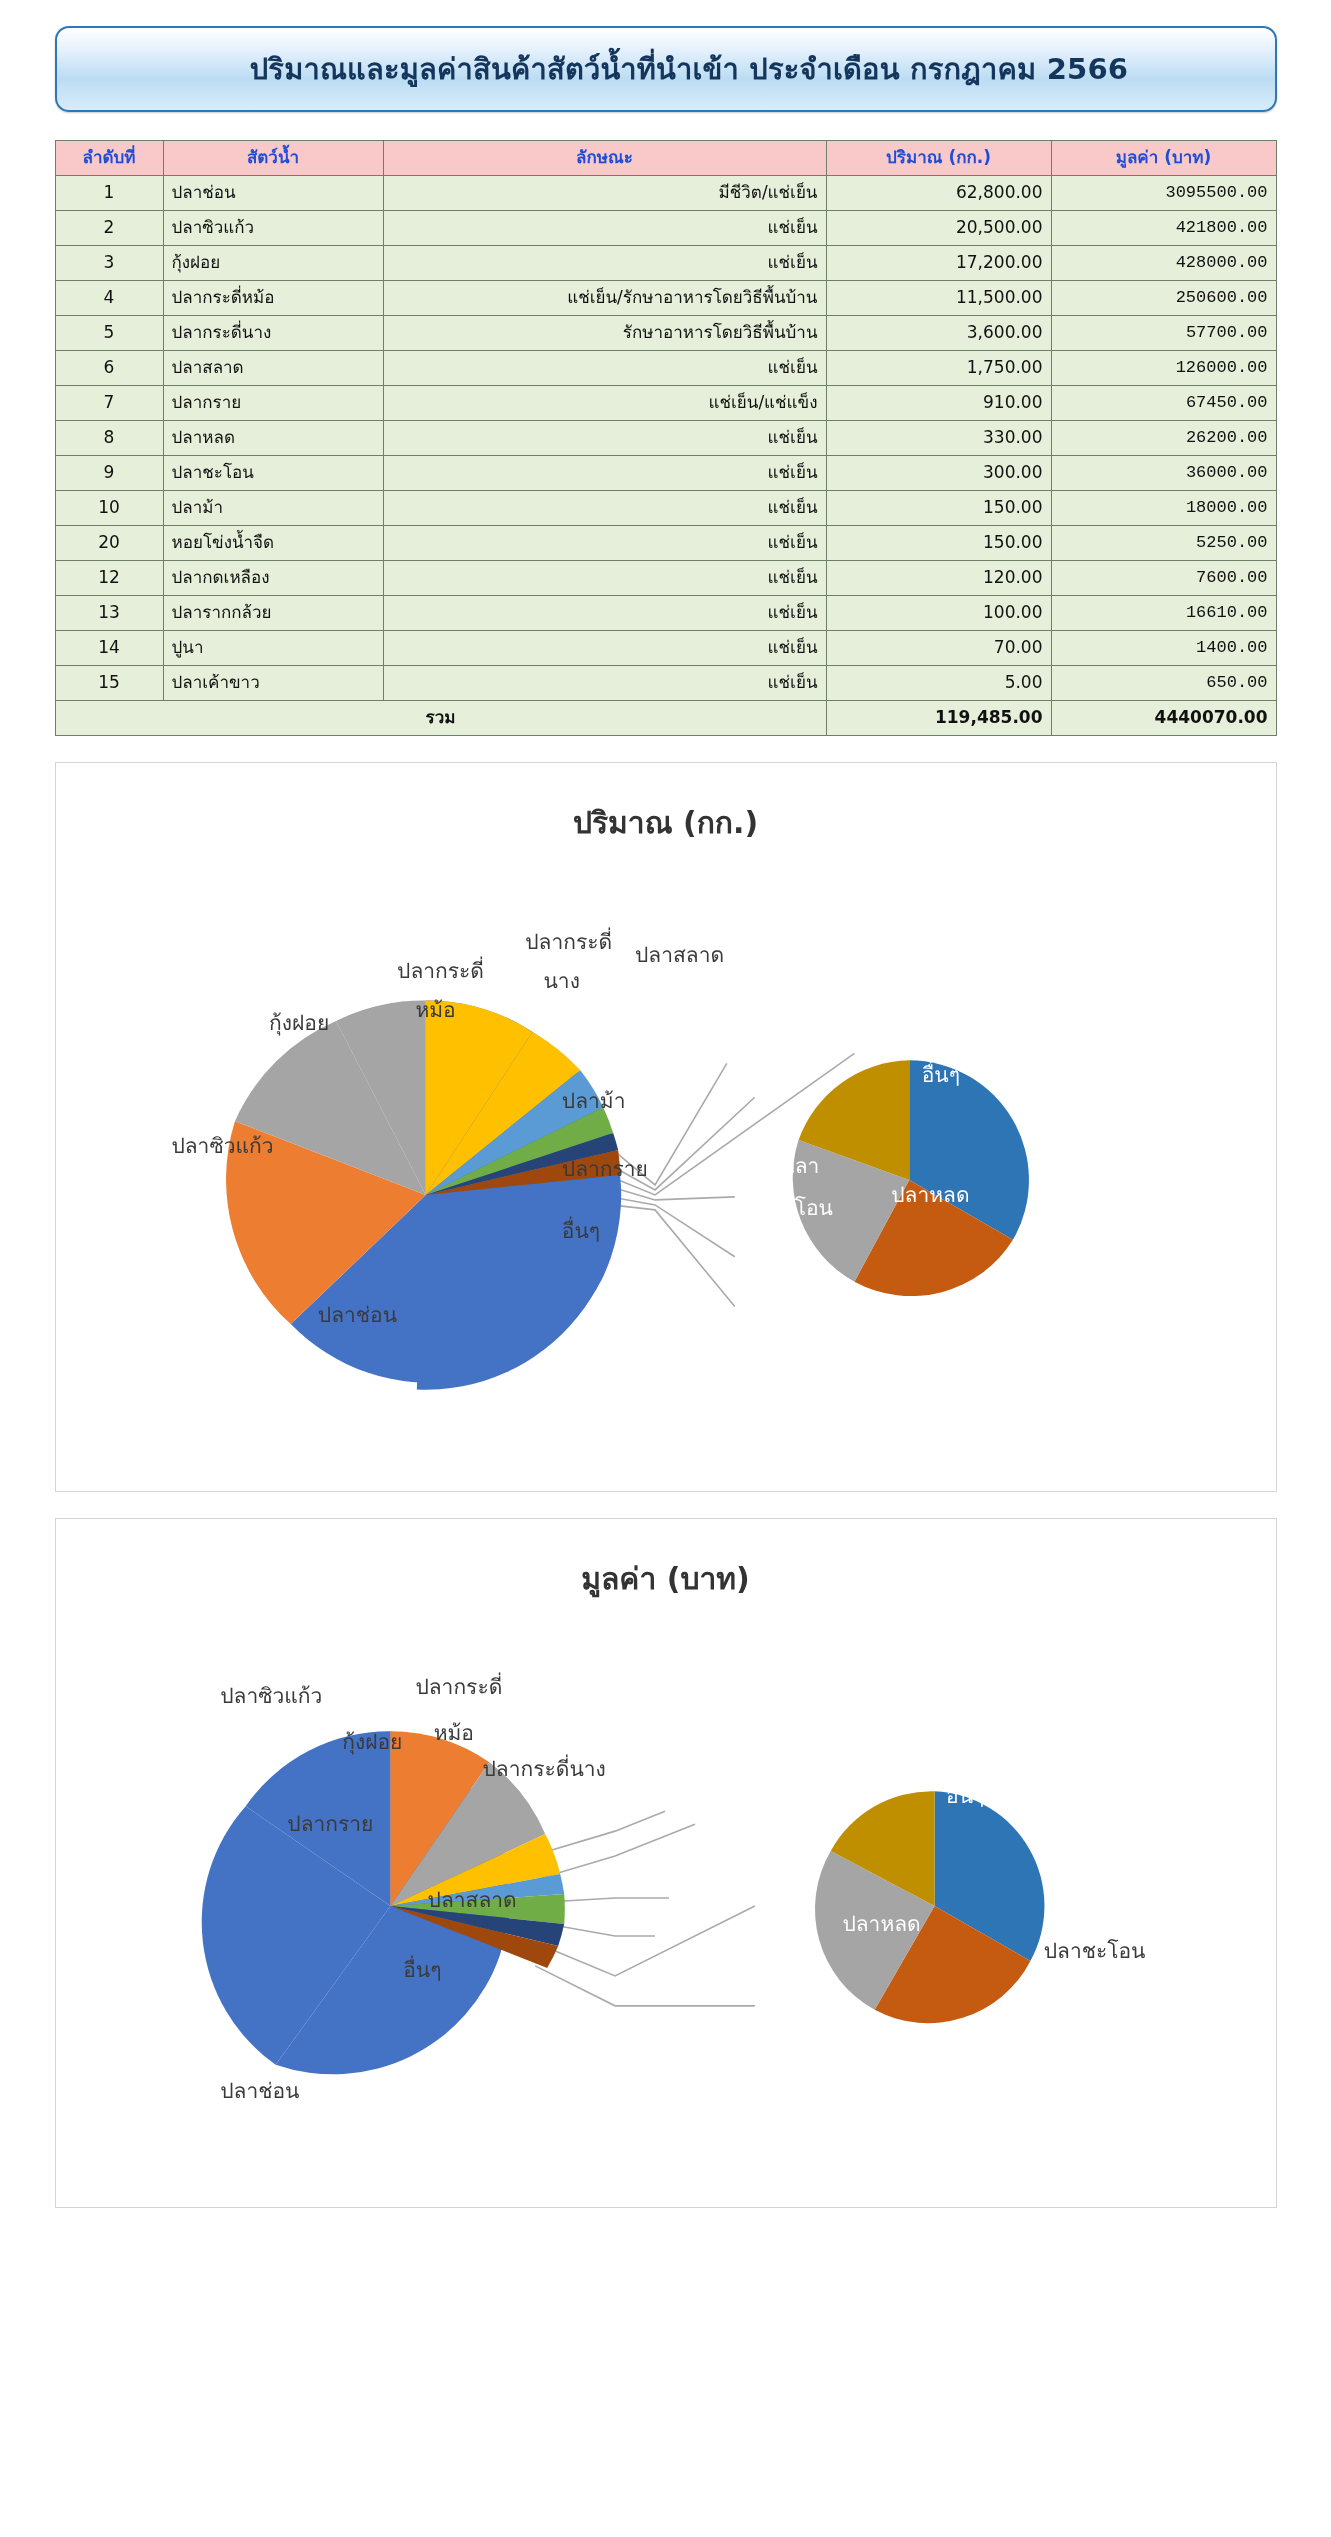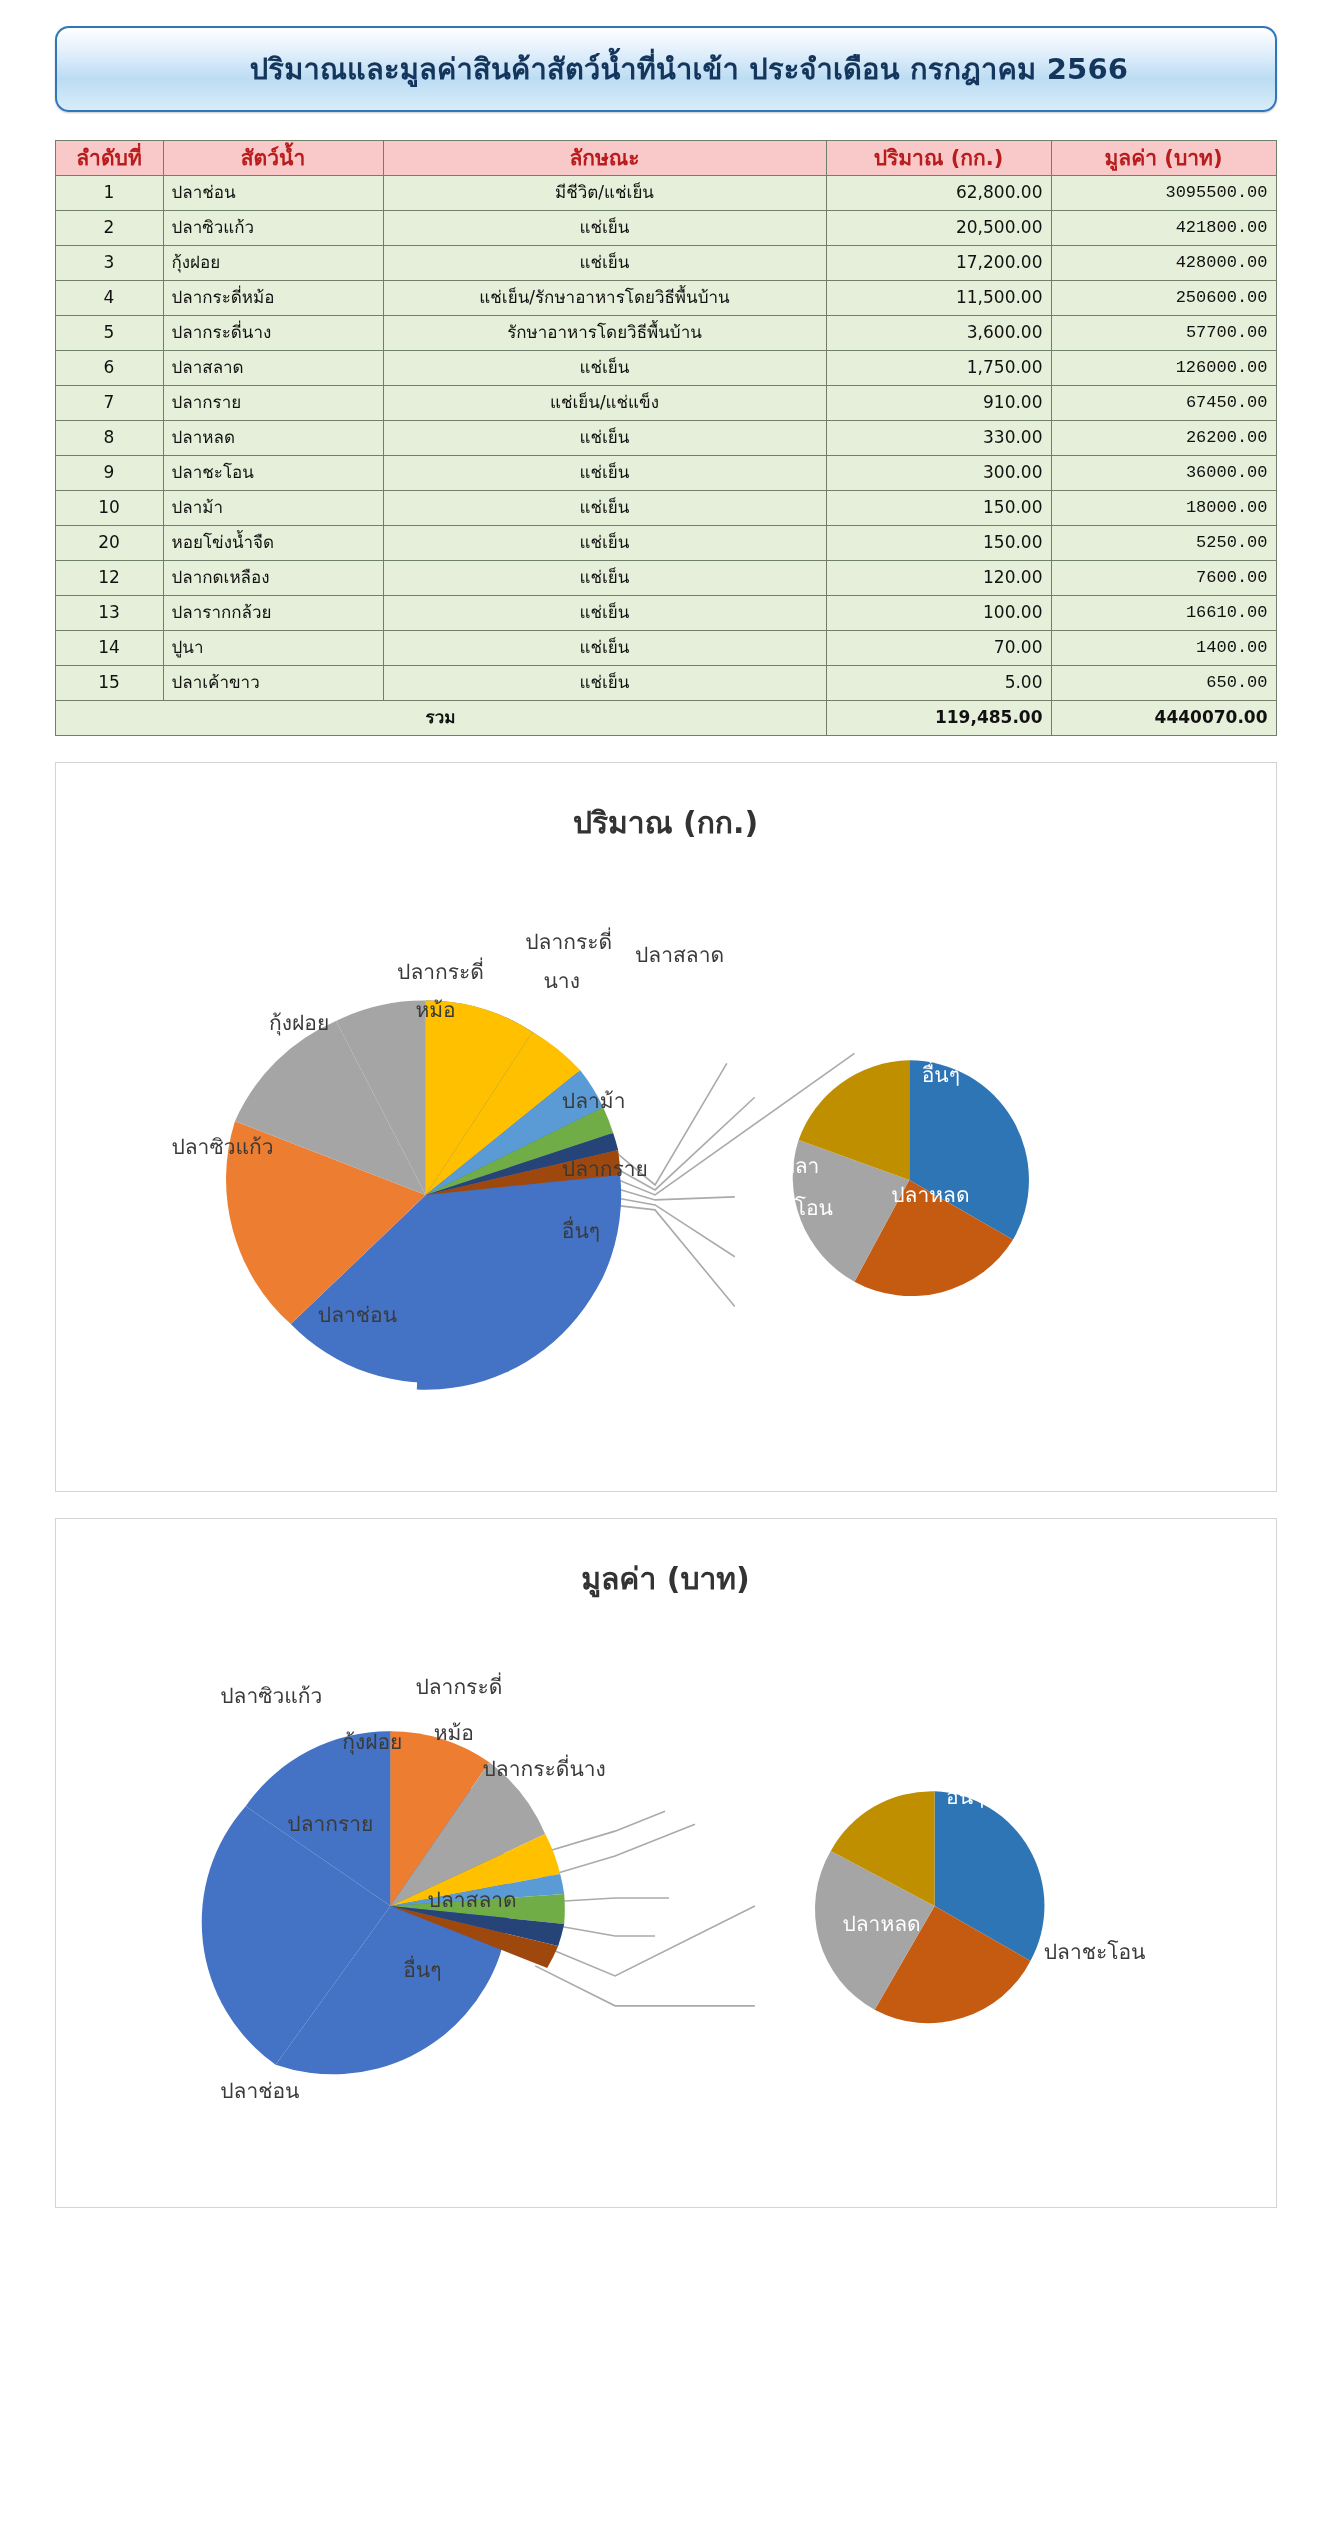--- a/index.html
+++ b/index.html
@@ -54,29 +54,29 @@
   table.data th, table.data td {
     border: 1px solid #6f7f6a;
     padding: 5px 8px;
     height: 35px;
     line-height: 1.15;
   }
   table.data thead th {
     background: #f9c8c9;
     text-align: center;
     font-weight: bold;
-    font-size: 21px;
-    color: #b91c1c;
+    font-size: 17px;
+    color: #1d4ed8;
   }
   table.data tbody td {
     background: #e6efd9;
   }
   td.c-no { text-align: center; width: 108px; }
   td.c-name { text-align: left; width: 220px; }
-  td.c-type { text-align: center; }
+  td.c-type { text-align: right; }
   td.c-qty { text-align: right; width: 225px; }
   td.c-val { text-align: right; width: 225px; font-family: Liberation Mono, monospace; }
   tr.total td {
     background: #e6efd9;
     font-weight: bold;
   }
   td.total-label { text-align: center; }
   td.total-qty { text-align: right; font-weight: bold; }
   td.total-val { text-align: right; font-weight: bold; }
 

